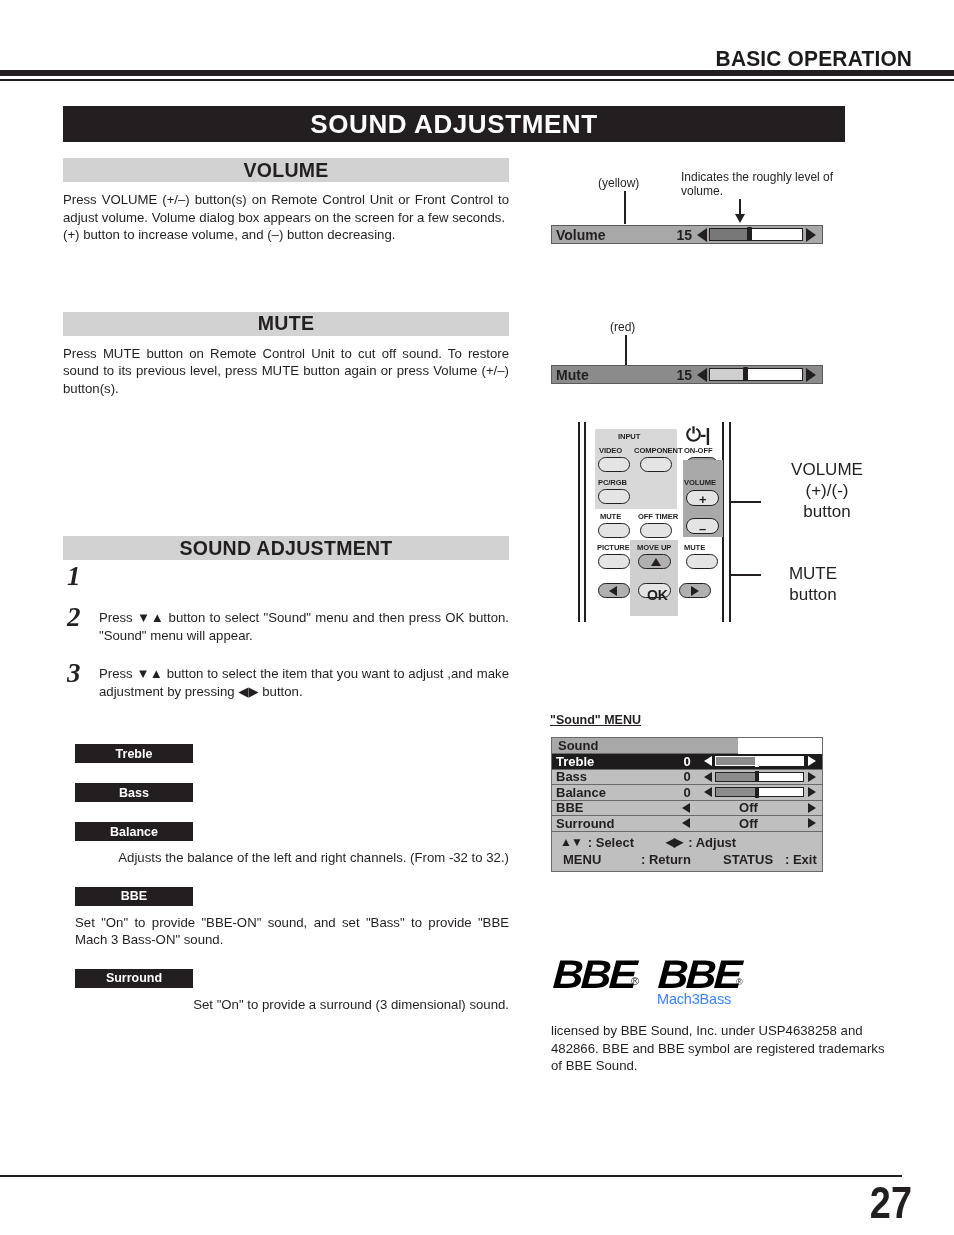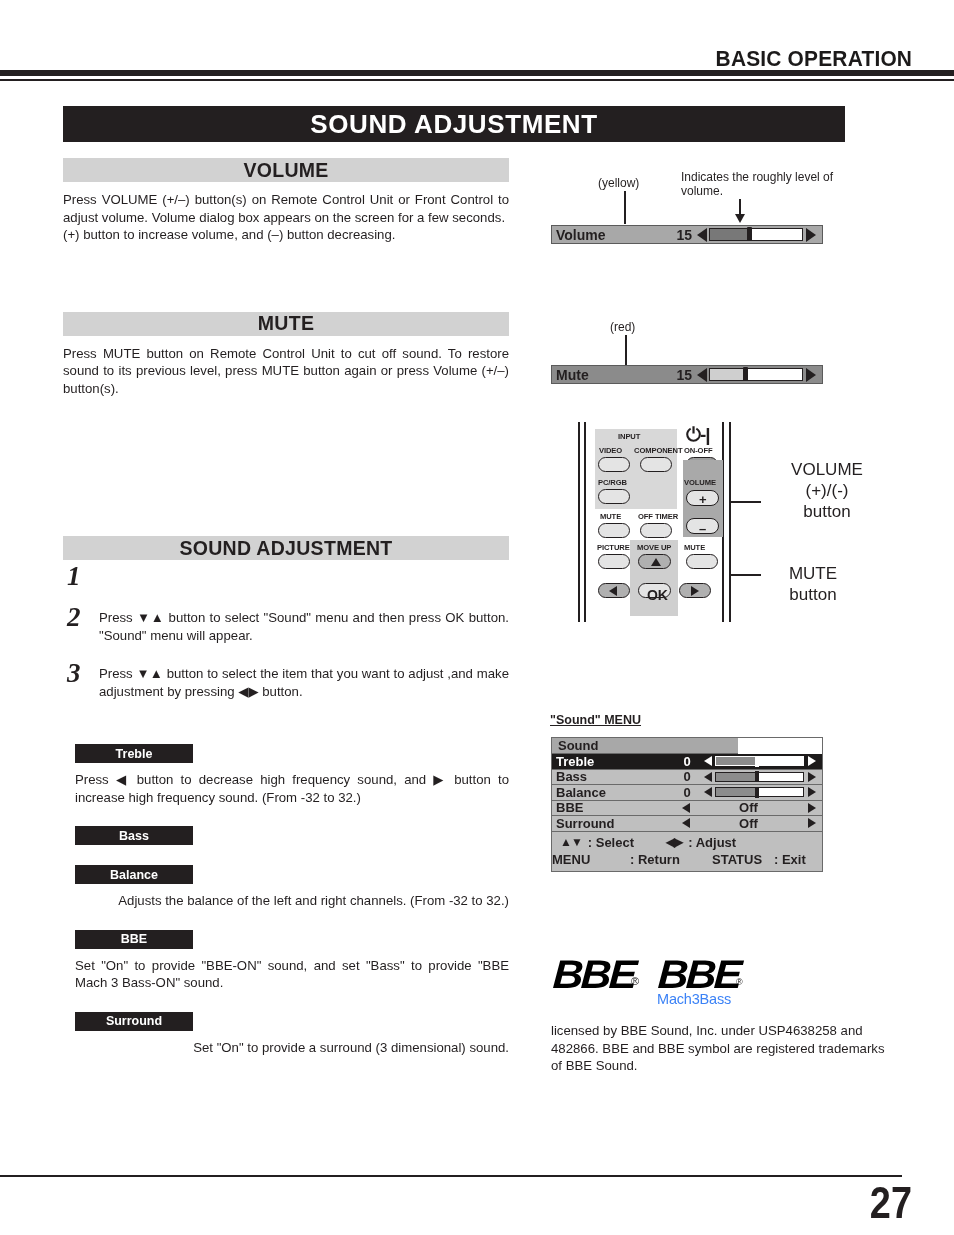--- a/index.html
+++ b/index.html
@@ -489,21 +489,20 @@
       <div class="step-num">2</div>
       <div class="step-txt just">Press  ▼▲   button to select "Sound" menu and then press OK button. "Sound" menu will appear.</div>
     </div>
     <div class="step">
       <div class="step-num">3</div>
       <div class="step-txt just">Press  ▼▲   button to select the item that you want to adjust ,and make adjustment  by pressing  ◀▶  button.</div>
     </div>
   </div>
 
   <div class="item-label" style="margin-top:44px">Treble</div>
-  <div class="item-body">Press  ◀ button to decrease high frequency sound, and ▶  button to increase high frequency sound.  (From -32 to 32.)</div>
 
   <div class="item-label">Bass</div>
 
   <div class="item-label">Balance</div>
   <div class="item-body nojust">Adjusts the balance of the left and right channels. (From -32 to 32.)</div>
 
   <div class="item-label">BBE</div>
   <div class="item-body">Set "On" to provide "BBE-ON" sound, and set "Bass" to provide "BBE Mach 3 Bass-ON" sound.</div>
 
   <div class="item-label">Surround</div>
@@ -662,21 +661,21 @@
     <span class="m-tri-r"></span>
   </div>
 
   <div class="m-foot">
     <div class="m-foot-row">
       <span class="m-glyph">▲▼</span>
       <span style="width:78px">: Select</span>
       <span class="m-glyph">◀▶</span>
       <span>:  Adjust</span>
     </div>
-    <div class="m-foot-row" style="padding-left:0">
+    <div class="m-foot-row" style="padding-left:11px">
       <span style="width:78px">MENU</span>
       <span style="width:82px">: Return</span>
       <span style="width:62px">STATUS</span>
       <span>:  Exit</span>
     </div>
   </div>
 </div>
 
 <div class="bbe-logos">
   <div style="display:flex; align-items:flex-end;">

